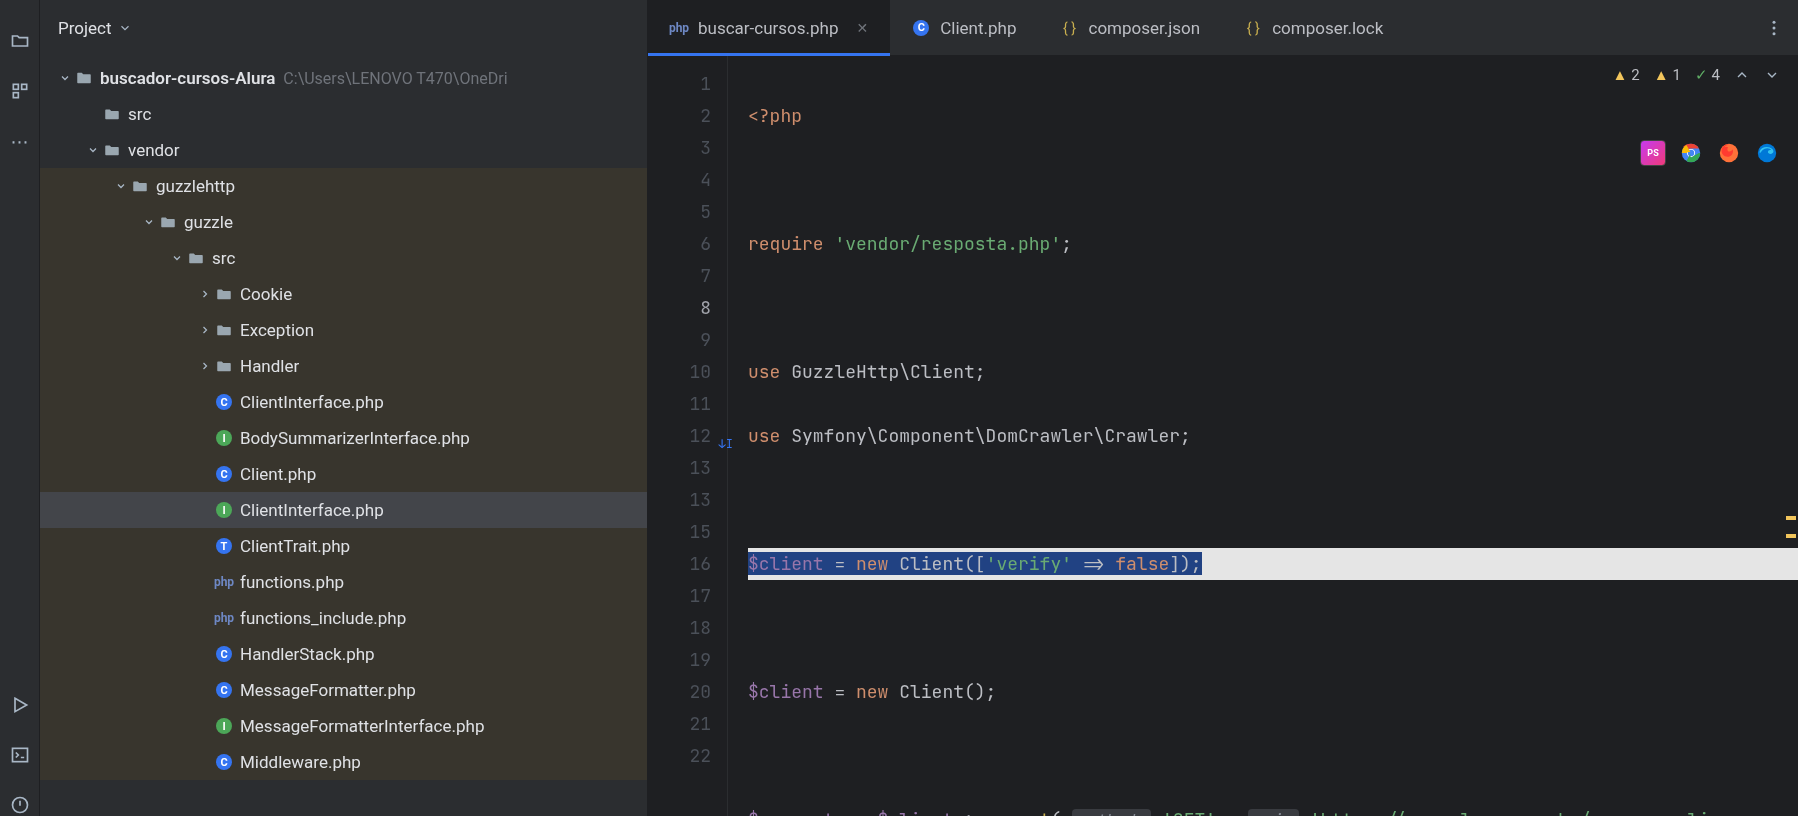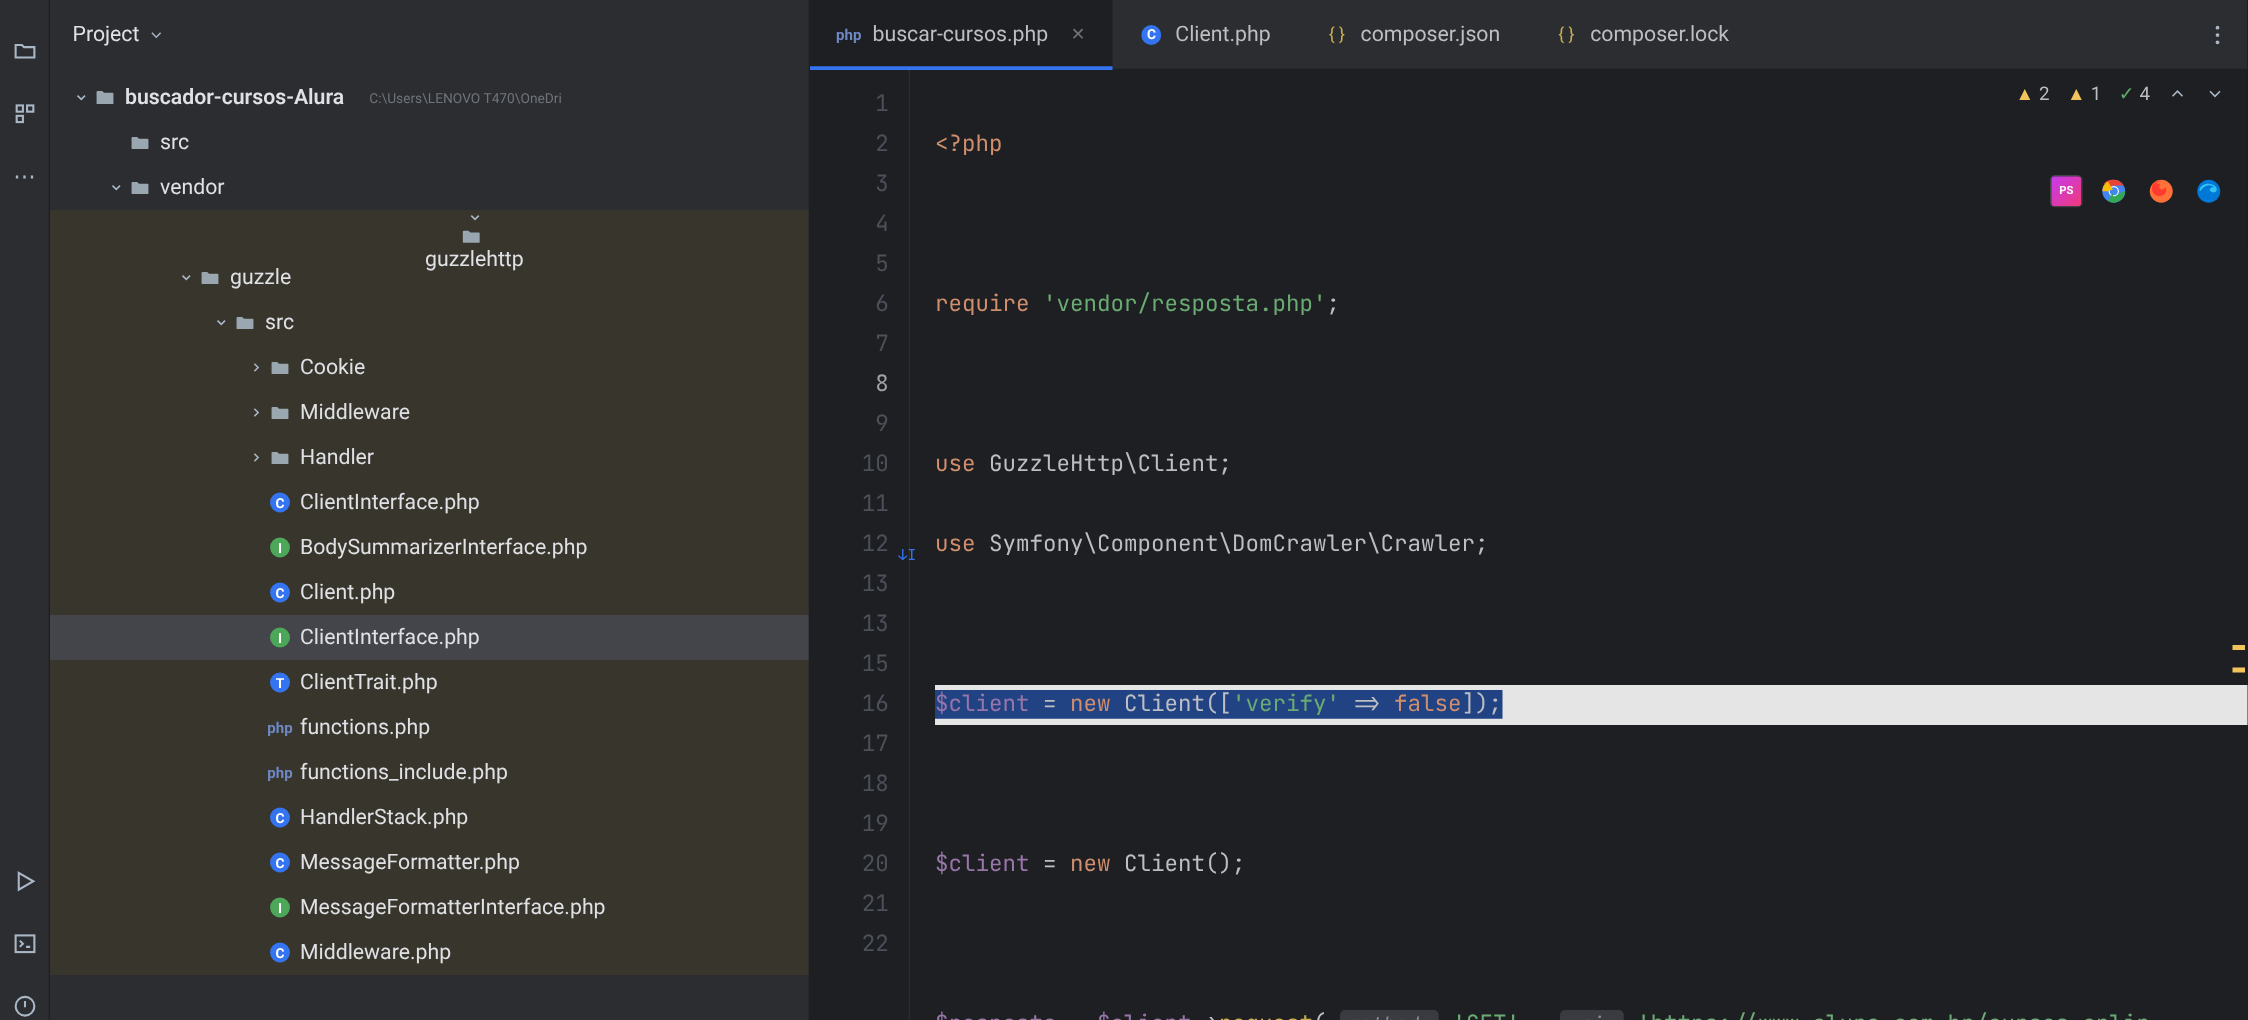--- a/index.html
+++ b/index.html
@@ -64,21 +64,21 @@
   cursor: pointer;
 }
 .tree-row.selected {
   background: #43454a;
 }
 .tree-row.highlighted {
   background: #38352d;
 }
 .tree-row .chev { width: 18px; display: inline-flex; justify-content: center; color: #a9b7c6; }
 .tree-row .ficon { width: 20px; display: inline-flex; justify-content: center; margin-right: 6px; }
-.tree-row .path-hint { color: #6f737a; margin-left: 20px; font-size: 11px; }
+.tree-row .path-hint { color: #6f737a; margin-left: 8px; font-size: 16px; }
 .folder-icon { color: #9aa7b0; }
 .php-badge { color: #6e88c4; font-size: 12px; font-weight: 700; }
 .class-icon { 
   width: 16px; height: 16px; border-radius: 50%; 
   background: #3574f0; color: #fff; font-size: 11px; font-weight: 700;
   display: inline-flex; align-items: center; justify-content: center;
 }
 .interface-icon {
   width: 16px; height: 16px; border-radius: 50%;
   background: #4ca758; color: #fff; font-size: 11px; font-weight: 700;
@@ -303,21 +303,21 @@
               <path d="M6 9l6 6 6-6"></path>
             </svg>
           </span>
           <span class="ficon folder-icon">
             <svg width="18" height="18" viewBox="0 0 24 24" fill="currentColor">
               <path d="M3 7a1 1 0 011-1h5l2 2h9a1 1 0 011 1v9a1 1 0 01-1 1H4a1 1 0 01-1-1V7z"></path>
             </svg>
           </span>
           <span>vendor</span>
         </div>
-        <div class="tree-row highlighted" style="padding-left: 72px; flex-direction: column;">
+        <div class="tree-row highlighted" style="padding-left: 72px;">
           <span class="chev">
             <svg width="12" height="12" viewBox="0 0 24 24" fill="none" stroke="currentColor" stroke-width="2.5">
               <path d="M6 9l6 6 6-6"></path>
             </svg>
           </span>
           <span class="ficon folder-icon">
             <svg width="18" height="18" viewBox="0 0 24 24" fill="currentColor">
               <path d="M3 7a1 1 0 011-1h5l2 2h9a1 1 0 011 1v9a1 1 0 01-1 1H4a1 1 0 01-1-1V7z"></path>
             </svg>
           </span>
@@ -366,21 +366,21 @@
           <span class="chev">
             <svg width="12" height="12" viewBox="0 0 24 24" fill="none" stroke="currentColor" stroke-width="2.5">
               <path d="M9 6l6 6-6 6"></path>
             </svg>
           </span>
           <span class="ficon folder-icon">
             <svg width="18" height="18" viewBox="0 0 24 24" fill="currentColor">
               <path d="M3 7a1 1 0 011-1h5l2 2h9a1 1 0 011 1v9a1 1 0 01-1 1H4a1 1 0 01-1-1V7z"></path>
             </svg>
           </span>
-          <span>Middleware</span>
+          <span>Exception</span>
         </div>
         <div class="tree-row highlighted" style="padding-left: 156px;">
           <span class="chev">
             <svg width="12" height="12" viewBox="0 0 24 24" fill="none" stroke="currentColor" stroke-width="2.5">
               <path d="M9 6l6 6-6 6"></path>
             </svg>
           </span>
           <span class="ficon folder-icon">
             <svg width="18" height="18" viewBox="0 0 24 24" fill="currentColor">
               <path d="M3 7a1 1 0 011-1h5l2 2h9a1 1 0 011 1v9a1 1 0 01-1 1H4a1 1 0 01-1-1V7z"></path>

